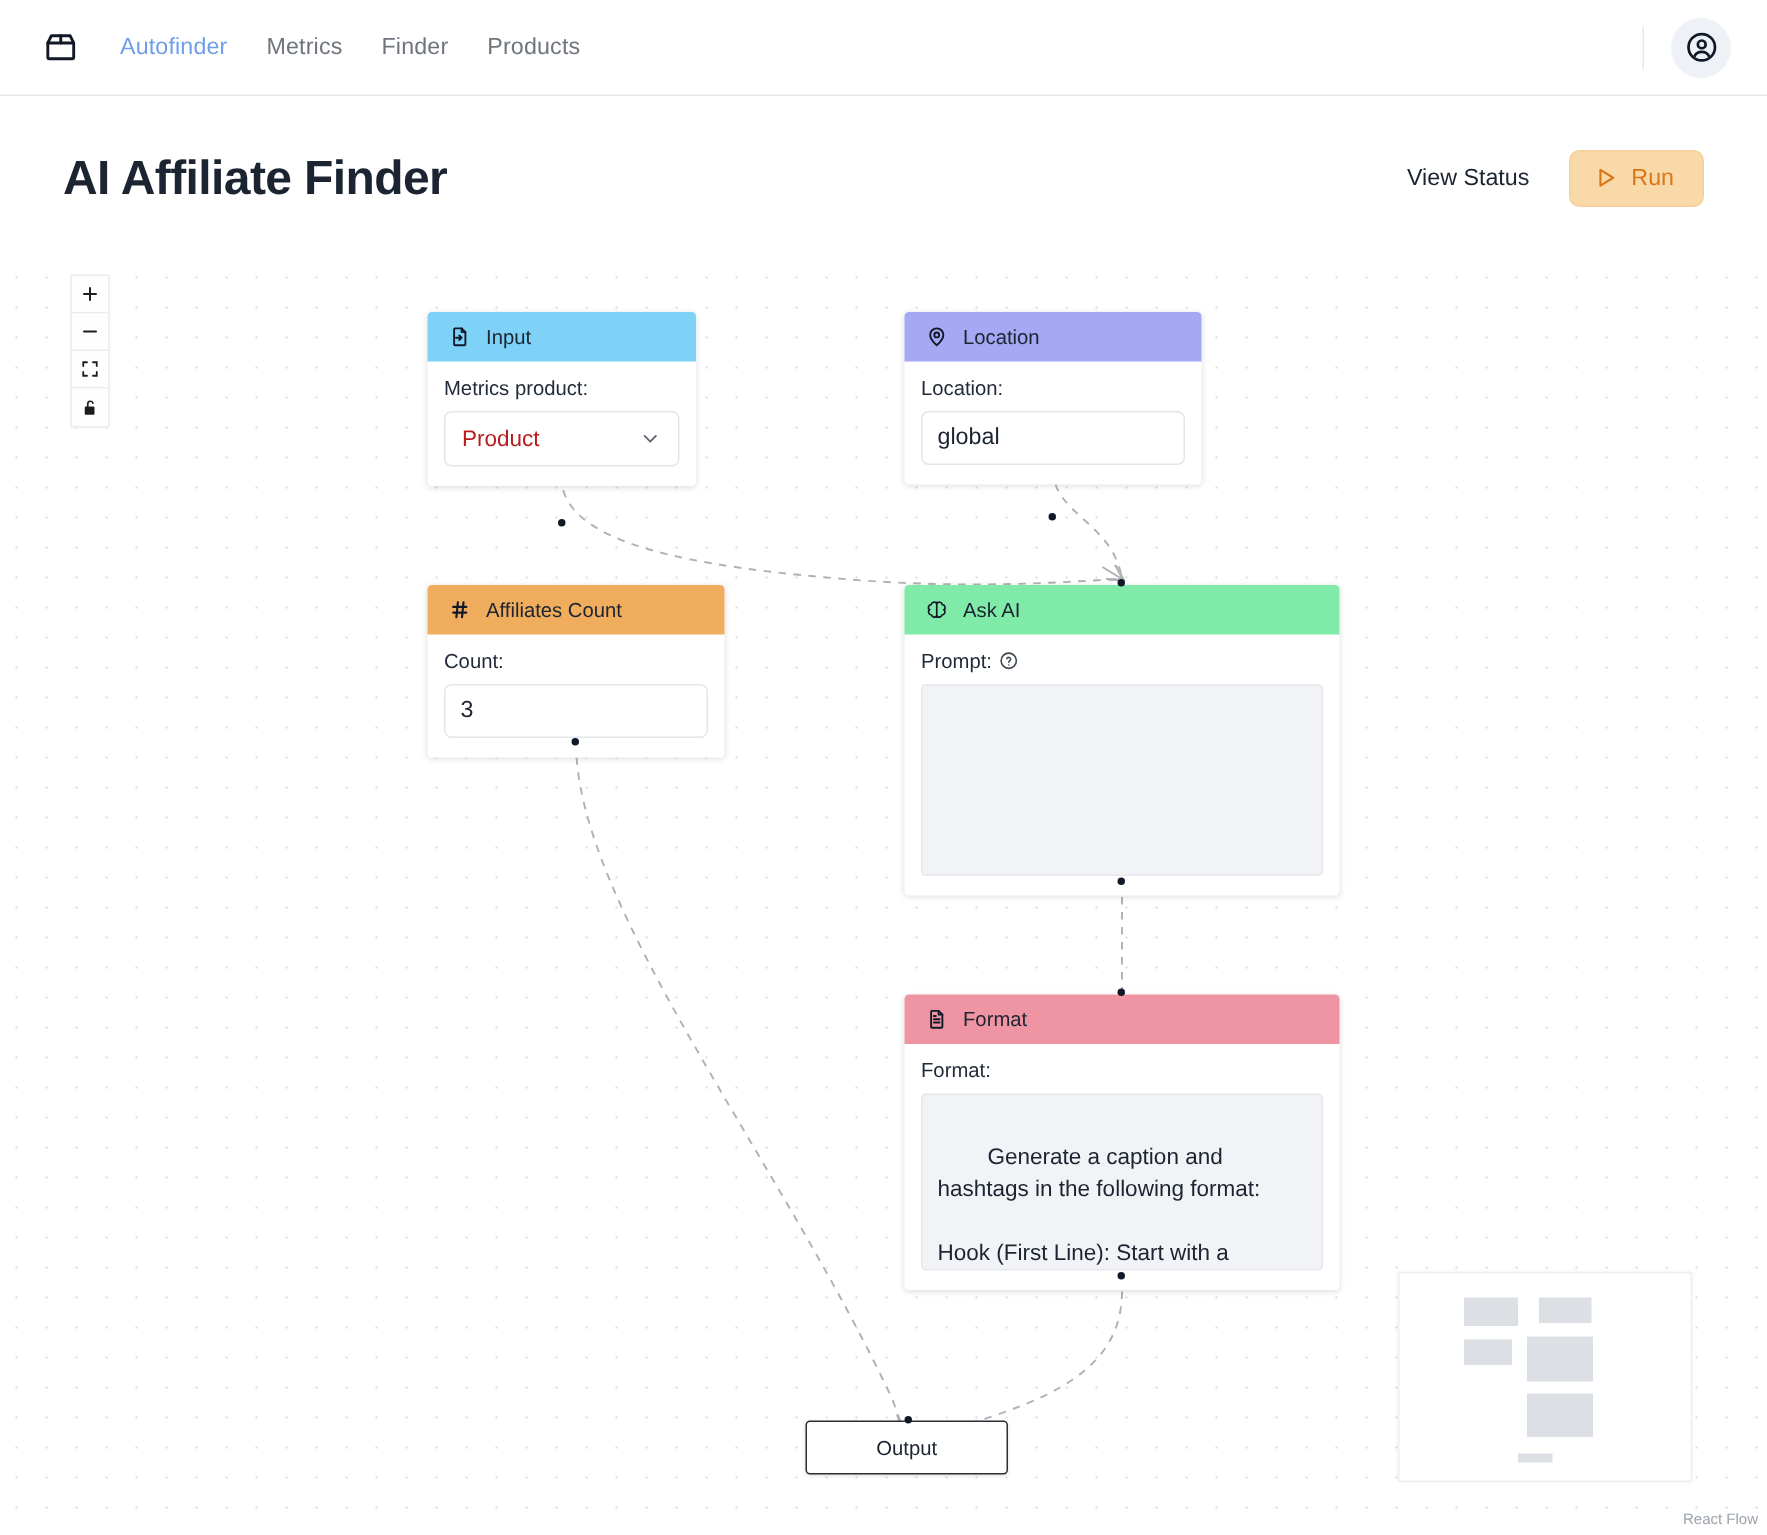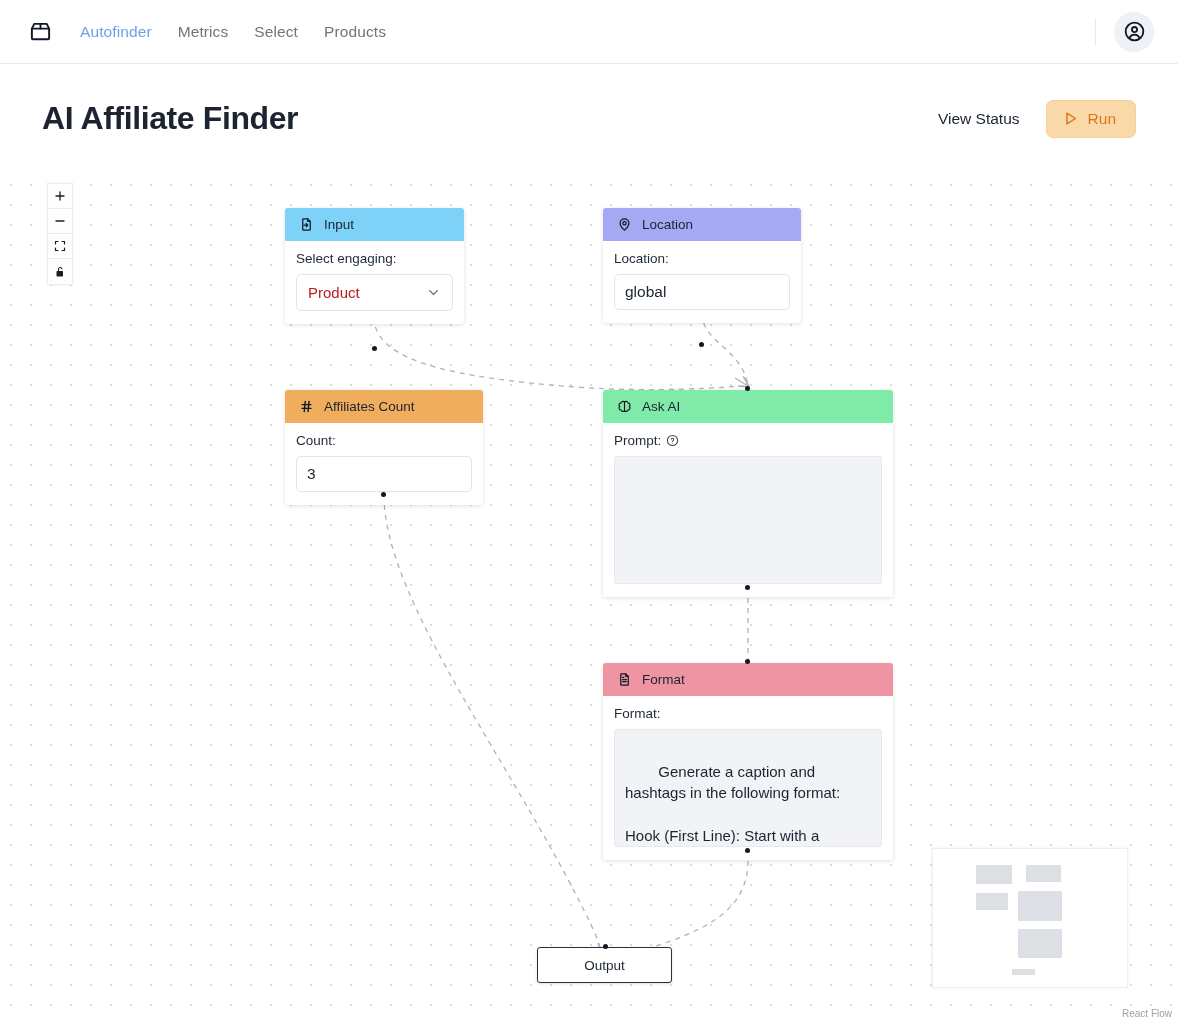--- a/index.html
+++ b/index.html
@@ -249,21 +249,21 @@
   <div class="brand-logo">
     <svg width="23" height="23" viewBox="0 0 24 24" fill="none" stroke="currentColor" stroke-width="2" stroke-linecap="round" stroke-linejoin="round">
       <path d="M3 9h18v10a1 1 0 0 1-1 1H4a1 1 0 0 1-1-1V9z"></path>
       <path d="M3 9l2.5-5h13L21 9"></path>
       <path d="M12 4v5"></path>
     </svg>
   </div>
   <div class="nav-links">
     <span class="nav-link active">Autofinder</span>
     <span class="nav-link">Metrics</span>
-    <span class="nav-link">Select</span>
+    <span class="nav-link">Finder</span>
     <span class="nav-link">Products</span>
   </div>
   <div class="nav-right">
     <div class="nav-divider"></div>
     <div class="avatar-btn">
       <span style="display:flex">
         <svg width="23" height="23" viewBox="0 0 24 24" fill="none" stroke="currentColor" stroke-width="1.9">
           <circle cx="12" cy="12" r="9.2"></circle>
           <circle cx="12" cy="10" r="2.7"></circle>
           <path d="M6.8 18.6c.9-2.3 2.9-3.4 5.2-3.4s4.3 1.1 5.2 3.4"></path>
@@ -339,21 +339,21 @@
       <span class="hicon">
         <svg width="15" height="15" viewBox="0 0 24 24" fill="none" stroke="currentColor" stroke-width="2" stroke-linecap="round" stroke-linejoin="round">
           <path d="M14 3H7a1 1 0 0 0-1 1v16a1 1 0 0 0 1 1h10a1 1 0 0 0 1-1V7l-4-4z"></path>
           <path d="M14 3v4h4"></path>
           <path d="M8 13h6M11.5 10.5L14 13l-2.5 2.5"></path>
         </svg>
       </span>
       <span>Input</span>
     </div>
     <div class="node-body">
-      <div class="field-label">Select engaging:</div>
+      <div class="field-label">Metrics product:</div>
       <div class="select-box">
         <span>Product</span>
         <span class="chev">
           <svg width="15" height="15" viewBox="0 0 24 24" fill="none" stroke="currentColor" stroke-width="2" stroke-linecap="round" stroke-linejoin="round">
             <path d="M6 9l6 6 6-6"></path>
           </svg>
         </span>
       </div>
     </div>
     <div class="handle" style="left:87px; top:138px;"></div>

